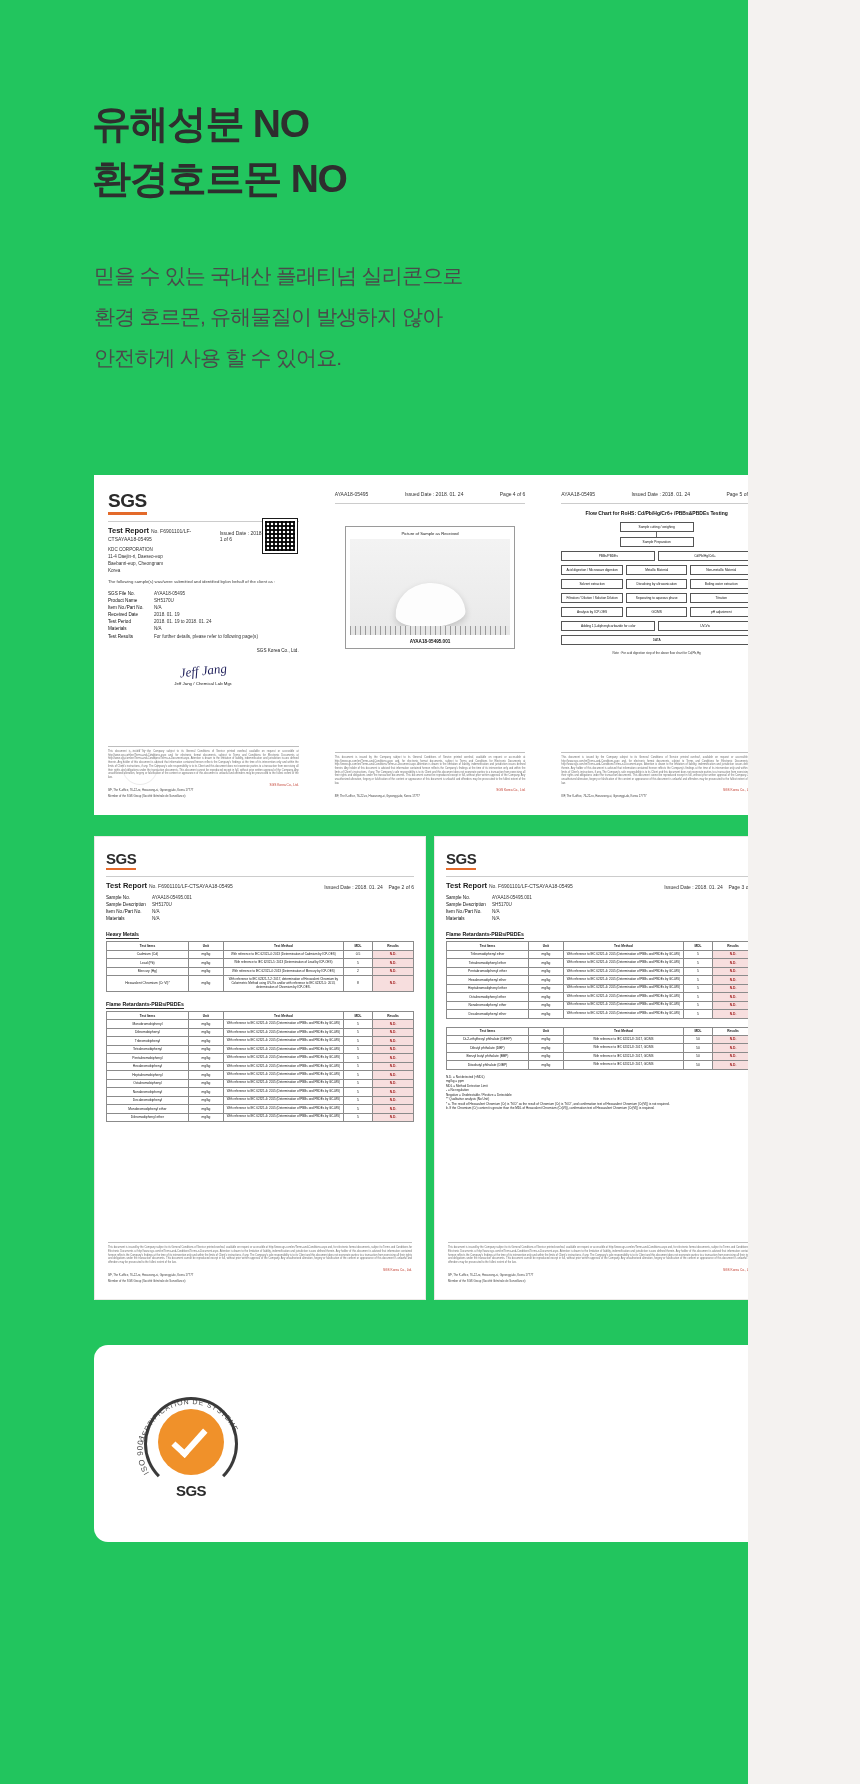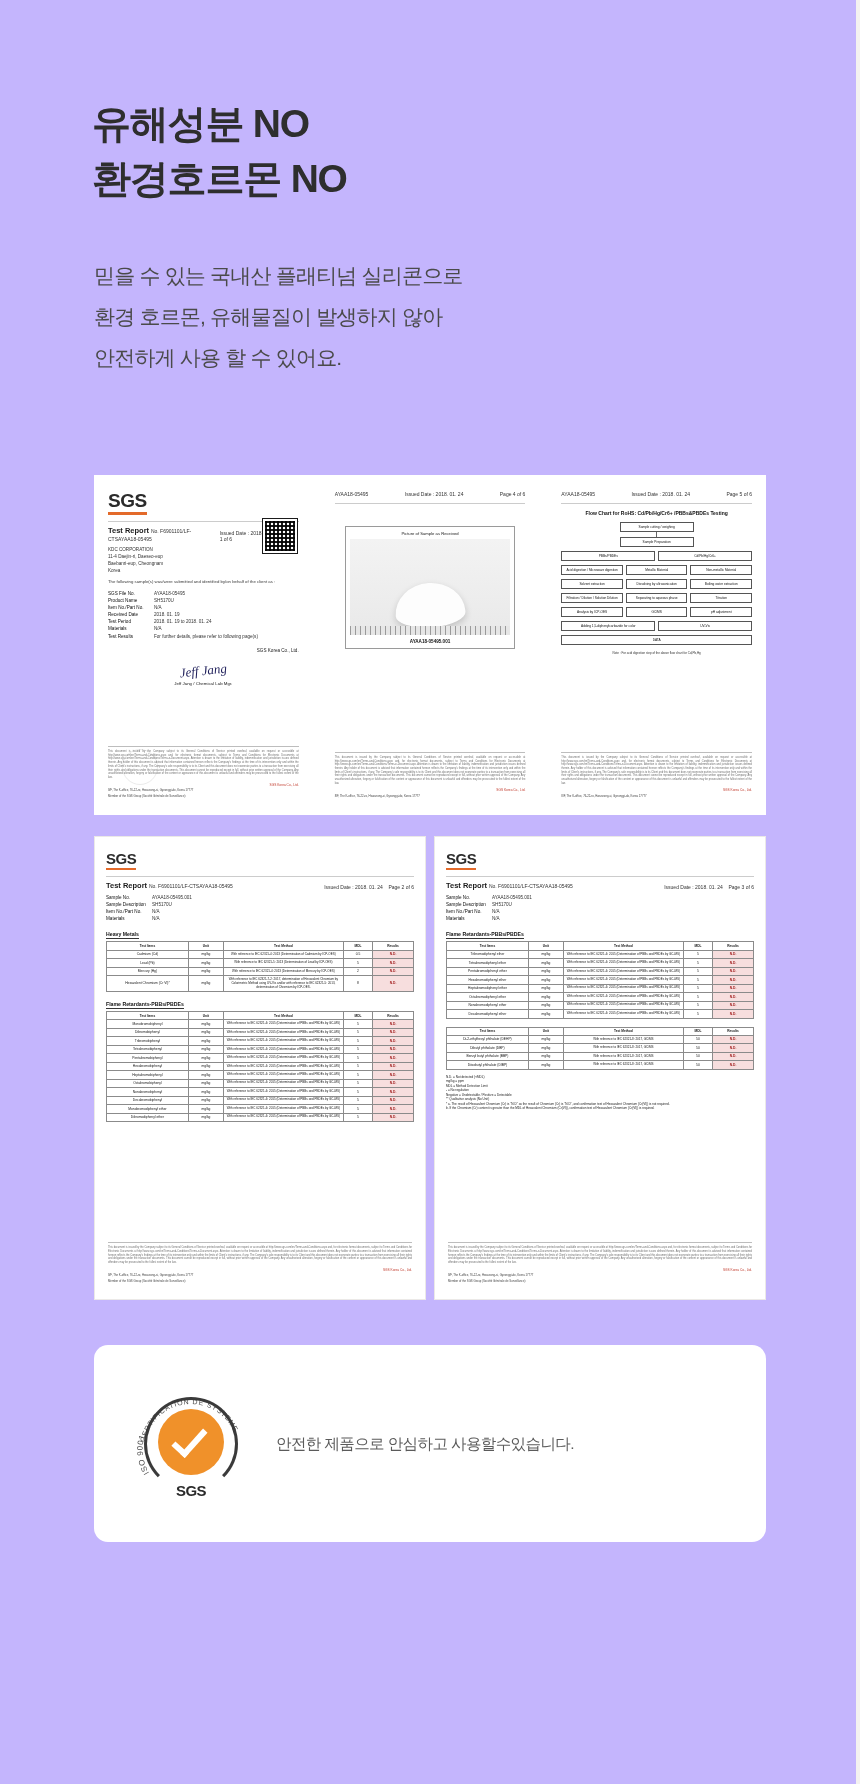--- a/index.html
+++ b/index.html
@@ -8,23 +8,23 @@
     background: #f4f2f0;
   }
   body {
     width: 860px;
     min-height: 1784px;
     font-family: "Liberation Sans", sans-serif;
     color: #3b3b3b;
     position: relative;
   }
   .page {
-    width: 856px;
+    width: 748px;
     min-height: 1784px;
-    background: #c4b5fd;
+    background: #22c55e;
     position: relative;
     overflow: hidden;
   }
 
   
   .headline {
     position: absolute;
     left: 92px;
     top: 96px;
     font-size: 39px;
@@ -958,17 +958,16 @@
           <textPath href="#arcLeft" startOffset="10%">ISO 9001</textPath>
         </text>
       </svg>
       <div class="ring"></div>
       <div class="inner-circle">
         <div class="check"></div>
       </div>
       <div class="sgs-bottom">SGS</div>
     </div>
     <div class="cert-text">
-      <div class="cert-line">안전한 제품으로 안심하고 사용할수있습니다.</div>
     </div>
   </div>
 
 </div>
 
 </body></html>

